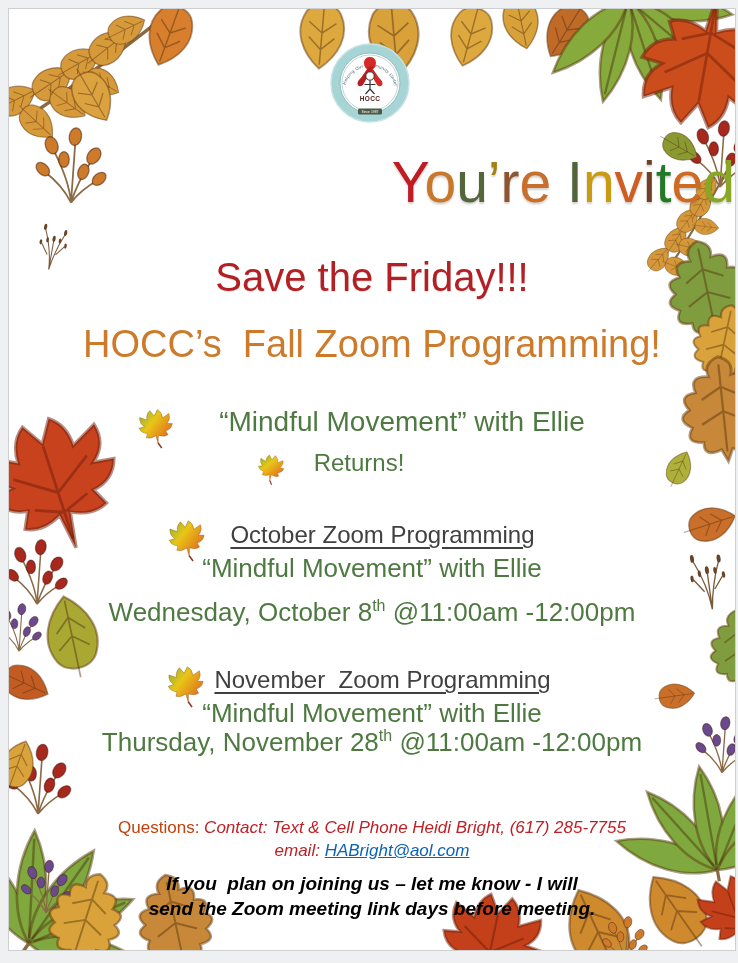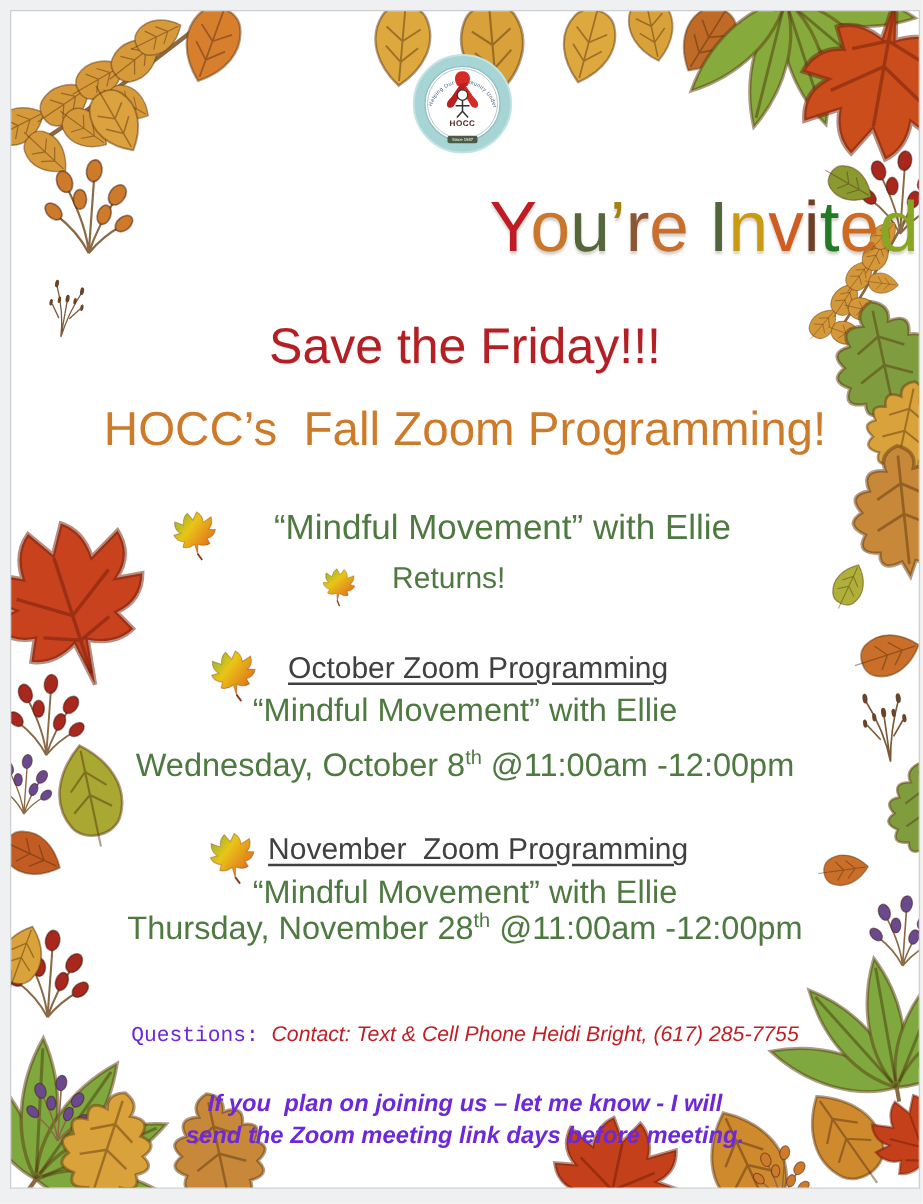--- a/index.html
+++ b/index.html
@@ -27,24 +27,24 @@
   .ev-line{font-size:26px;}
   .oct-head{top:512px;}
   .oct-line{top:544px;}
   .oct-date{top:588px;}
   .nov-head{top:657px;}
   .nov-line{top:689px;}
   .nov-date{top:718px;}
   .ev-line sup{font-size:16px;line-height:0;}
   .contact1{top:809px;font-size:17px;}
   .contact2{top:832px;font-size:17px;}
-  .q-label{color:#6d28d9;font-family:Liberation Mono, monospace;}
+  .q-label{color:#c2410c;}
   .red-italic{color:#bf2026;font-style:italic;}
   .email-link{color:#0b63b8;font-style:italic;text-decoration:underline;cursor:pointer;}
-  .gold{color:#6d28d9;font-weight:bold;font-style:italic;font-size:19px;}
+  .gold{color:#000000;font-weight:bold;font-style:italic;font-size:19px;}
   .gold1{top:864px;}
   .gold2{top:889px;}
   .logo{position:absolute;left:320px;top:32px;width:82px;height:86px;z-index:2;}
   .defs-holder{position:absolute;width:0;height:0;overflow:hidden;}
 </style>
 </head>
 <body>
 
 <div class="page">
 
@@ -296,17 +296,18 @@
 
   <div class="txt ev-head oct-head">October Zoom Programming</div>
   <div class="txt ev-line oct-line green">“Mindful Movement” with Ellie</div>
   <div class="txt ev-line oct-date green"><span>Wednesday, October 8</span><sup>th</sup><span> @11:00am -12:00pm</span></div>
 
   <div class="txt ev-head nov-head">November  Zoom Programming</div>
   <div class="txt ev-line nov-line green">“Mindful Movement” with Ellie</div>
   <div class="txt ev-line nov-date green"><span>Thursday, November 28</span><sup>th</sup><span> @11:00am -12:00pm</span></div>
 
   <div class="txt contact1"><span class="q-label">Questions: </span><span class="red-italic">Contact: Text &amp; Cell Phone Heidi Bright, (617) 285-7755</span></div>
+  <div class="txt contact2"><span class="red-italic">email: </span><a class="email-link" href="#">HABright@aol.com</a></div>
 
   <div class="txt gold gold1">If you  plan on joining us – let me know - I will</div>
   <div class="txt gold gold2">send the Zoom meeting link days before meeting.</div>
 
 </div>
 
 </body></html>

